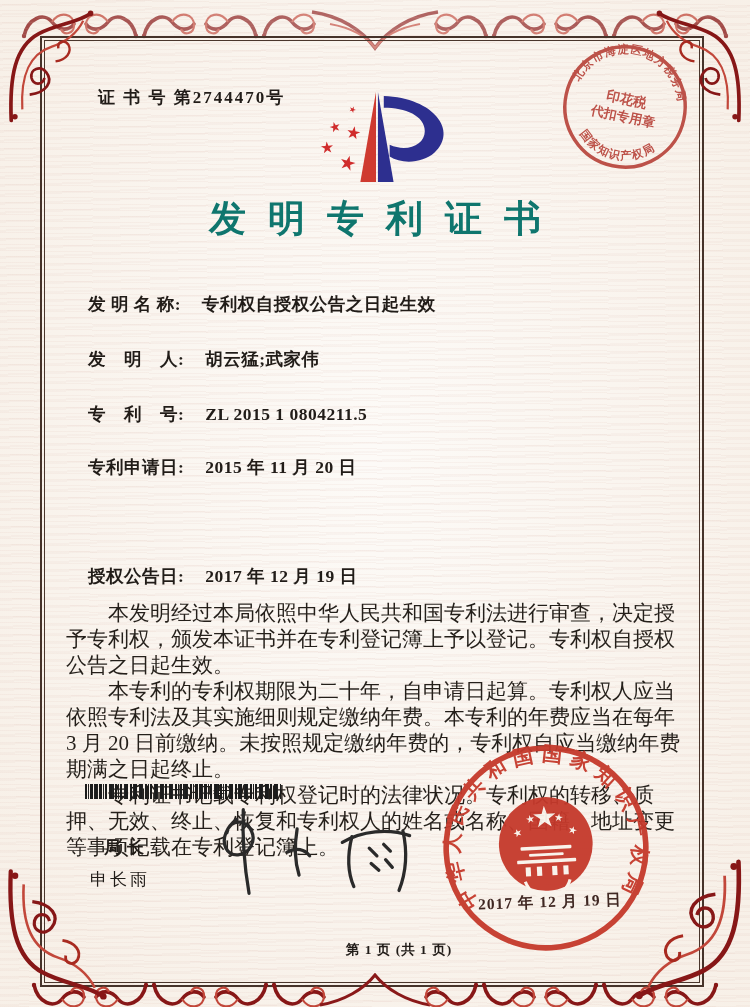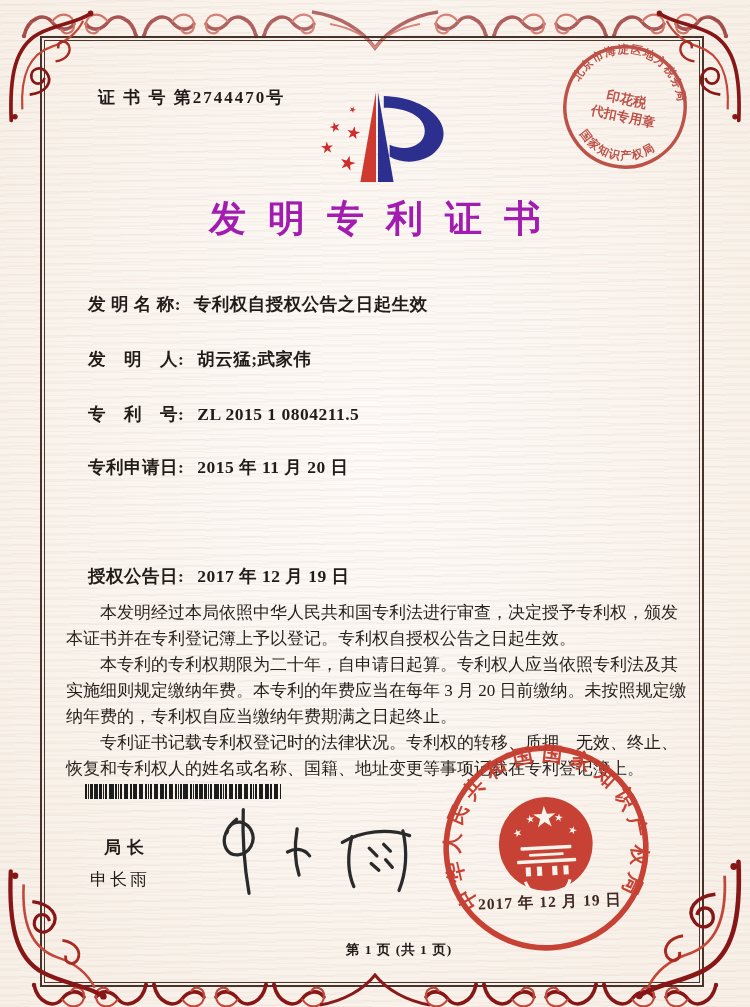--- a/index.html
+++ b/index.html
@@ -9,24 +9,24 @@
     background:
       repeating-linear-gradient(1deg, rgba(214,170,158,0.10) 0 1px, rgba(255,255,255,0) 1px 6px),
       repeating-linear-gradient(-2deg, rgba(205,160,150,0.07) 0 2px, rgba(255,255,255,0) 2px 9px),
       radial-gradient(ellipse at 50% 45%, rgba(255,255,255,0.55) 0%, rgba(240,226,214,0.25) 85%);}
   .frame{position:absolute;left:40px;top:36px;right:46px;bottom:20px;border:2px solid #46332a;z-index:1;}
   .frame::before{content:"";position:absolute;inset:2px;border:1px solid #4a362c;}
   .abs{position:absolute;z-index:3;}
   .cert-no{left:86px;top:86px;font-size:17px;font-weight:600;letter-spacing:2px;margin-left:12px;}
   .logo{left:292px;top:86px;width:166px;height:102px;}
   .title{left:0;right:0;top:194px;text-align:center;font-size:37px;font-weight:700;
-         letter-spacing:22px;text-indent:22px;color:#a21caf;}
+         letter-spacing:22px;text-indent:22px;color:#0f766e;}
   .frow{left:88px;font-size:17.5px;font-weight:600;letter-spacing:0.5px;white-space:nowrap;}
-  .frow .flabel{margin-right:8px;}
-  .paras{left:66px;top:600px;width:622px;font-size:17px;line-height:26px;color:#241f1a;}
+  .frow .flabel{margin-right:16px;}
+  .paras{left:66px;top:600px;width:622px;font-size:21px;line-height:26px;color:#241f1a;}
   .paras p{margin:0;text-indent:2em;}
   .barcode{left:85px;top:784px;width:196px;height:15px;background:
       repeating-linear-gradient(90deg,#1b1b1b 0 2px,transparent 2px 5px),
       repeating-linear-gradient(90deg,#1b1b1b 0 1px,transparent 1px 7px),
       repeating-linear-gradient(90deg,#222 0 1px,transparent 1px 3px);}
   .sig-role{left:104px;top:836px;font-size:17px;font-weight:700;letter-spacing:6px;}
   .sig-name{left:90px;top:868px;font-size:17px;font-weight:400;letter-spacing:3px;}
   .signature{left:200px;top:802px;width:250px;height:100px;}
   .tax-stamp{left:560px;top:42px;width:130px;height:130px;transform:rotate(12deg);opacity:0.92;z-index:4;}
   .big-seal{left:438px;top:740px;width:216px;height:216px;transform:rotate(-3deg);opacity:0.95;z-index:4;}

